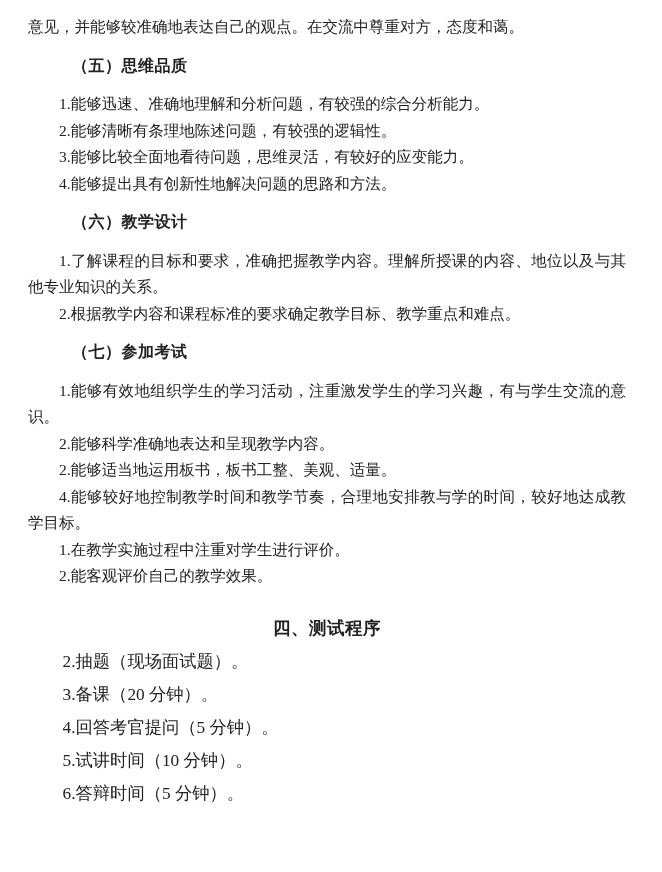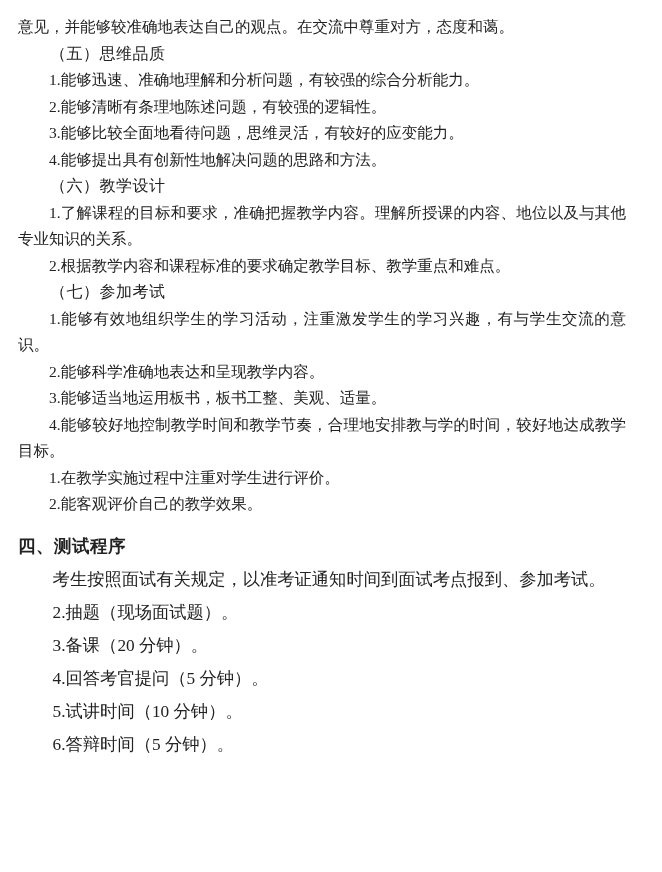--- a/index.html
+++ b/index.html
@@ -3,48 +3,49 @@
 <meta charset="utf-8">
 <style>
   html, body { margin: 0; padding: 0; background: #ffffff; }
   .page {
     position: relative;
     width: 662px;
     height: 872px;
     box-sizing: border-box;
     background: #ffffff;
     color: #222222;
-    padding: 14px 36px 10px 18px;
+    padding: 14px 36px 10px 28px;
     overflow: hidden;
     font-family: "Liberation Serif", serif;
     border-radius: 29px;
   }
   .body-text {
     font-size: 15.5px;
     line-height: 26.5px;
     margin: 0;
     text-align: justify;
     text-indent: 2em;
     font-weight: normal;
   }
   .no-indent { text-indent: 0; }
   .sec-heading {
     font-size: 16px;
     line-height: 26.5px;
-    margin: 0;
+    margin: 12px;
     text-indent: 2em;
     text-align: left;
-    font-weight: normal;
+    font-weight: bold;
     font-family: "Liberation Sans", sans-serif;
     letter-spacing: 0.5px;
   }
   .center-heading {
     font-size: 17.5px;
     line-height: 33px;
-    margin: 12px 0 0 0;
+    margin: 22px 0 0 0;
+    text-align: center;
     font-weight: bold;
     font-family: "Liberation Sans", sans-serif;
     letter-spacing: 0.5px;
   }
   .proc-text {
     font-size: 17.3px;
     line-height: 33px;
     margin: 0;
     text-align: justify;
     text-indent: 2em;
@@ -64,27 +65,26 @@
   <p class="body-text">3.能够比较全面地看待问题，思维灵活，有较好的应变能力。</p>
   <p class="body-text">4.能够提出具有创新性地解决问题的思路和方法。</p>
 
   <h3 class="sec-heading">（六）教学设计</h3>
   <p class="body-text">1.了解课程的目标和要求，准确把握教学内容。理解所授课的内容、地位以及与其他专业知识的关系。</p>
   <p class="body-text">2.根据教学内容和课程标准的要求确定教学目标、教学重点和难点。</p>
 
   <h3 class="sec-heading">（七）参加考试</h3>
   <p class="body-text">1.能够有效地组织学生的学习活动，注重激发学生的学习兴趣，有与学生交流的意识。</p>
   <p class="body-text">2.能够科学准确地表达和呈现教学内容。</p>
-  <p class="body-text">3.能够适当地运用板书，板书工整、美观、适量。</p>
+  <p class="body-text">2.能够适当地运用板书，板书工整、美观、适量。</p>
   <p class="body-text">4.能够较好地控制教学时间和教学节奏，合理地安排教与学的时间，较好地达成教学目标。</p>
 
   <p class="body-text">1.在教学实施过程中注重对学生进行评价。</p>
   <p class="body-text">2.能客观评价自己的教学效果。</p>
 
   <h2 class="center-heading">四、测试程序</h2>
-  <p class="proc-text">考生按照面试有关规定，以准考证通知时间到面试考点报到、参加考试。</p>
   <p class="proc-text">2.抽题（现场面试题）。</p>
   <p class="proc-text">3.备课（20 分钟）。</p>
   <p class="proc-text">4.回答考官提问（5 分钟）。</p>
   <p class="proc-text">5.试讲时间（10 分钟）。</p>
   <p class="proc-text">6.答辩时间（5 分钟）。</p>
 
 </div>
 
 </body></html>

